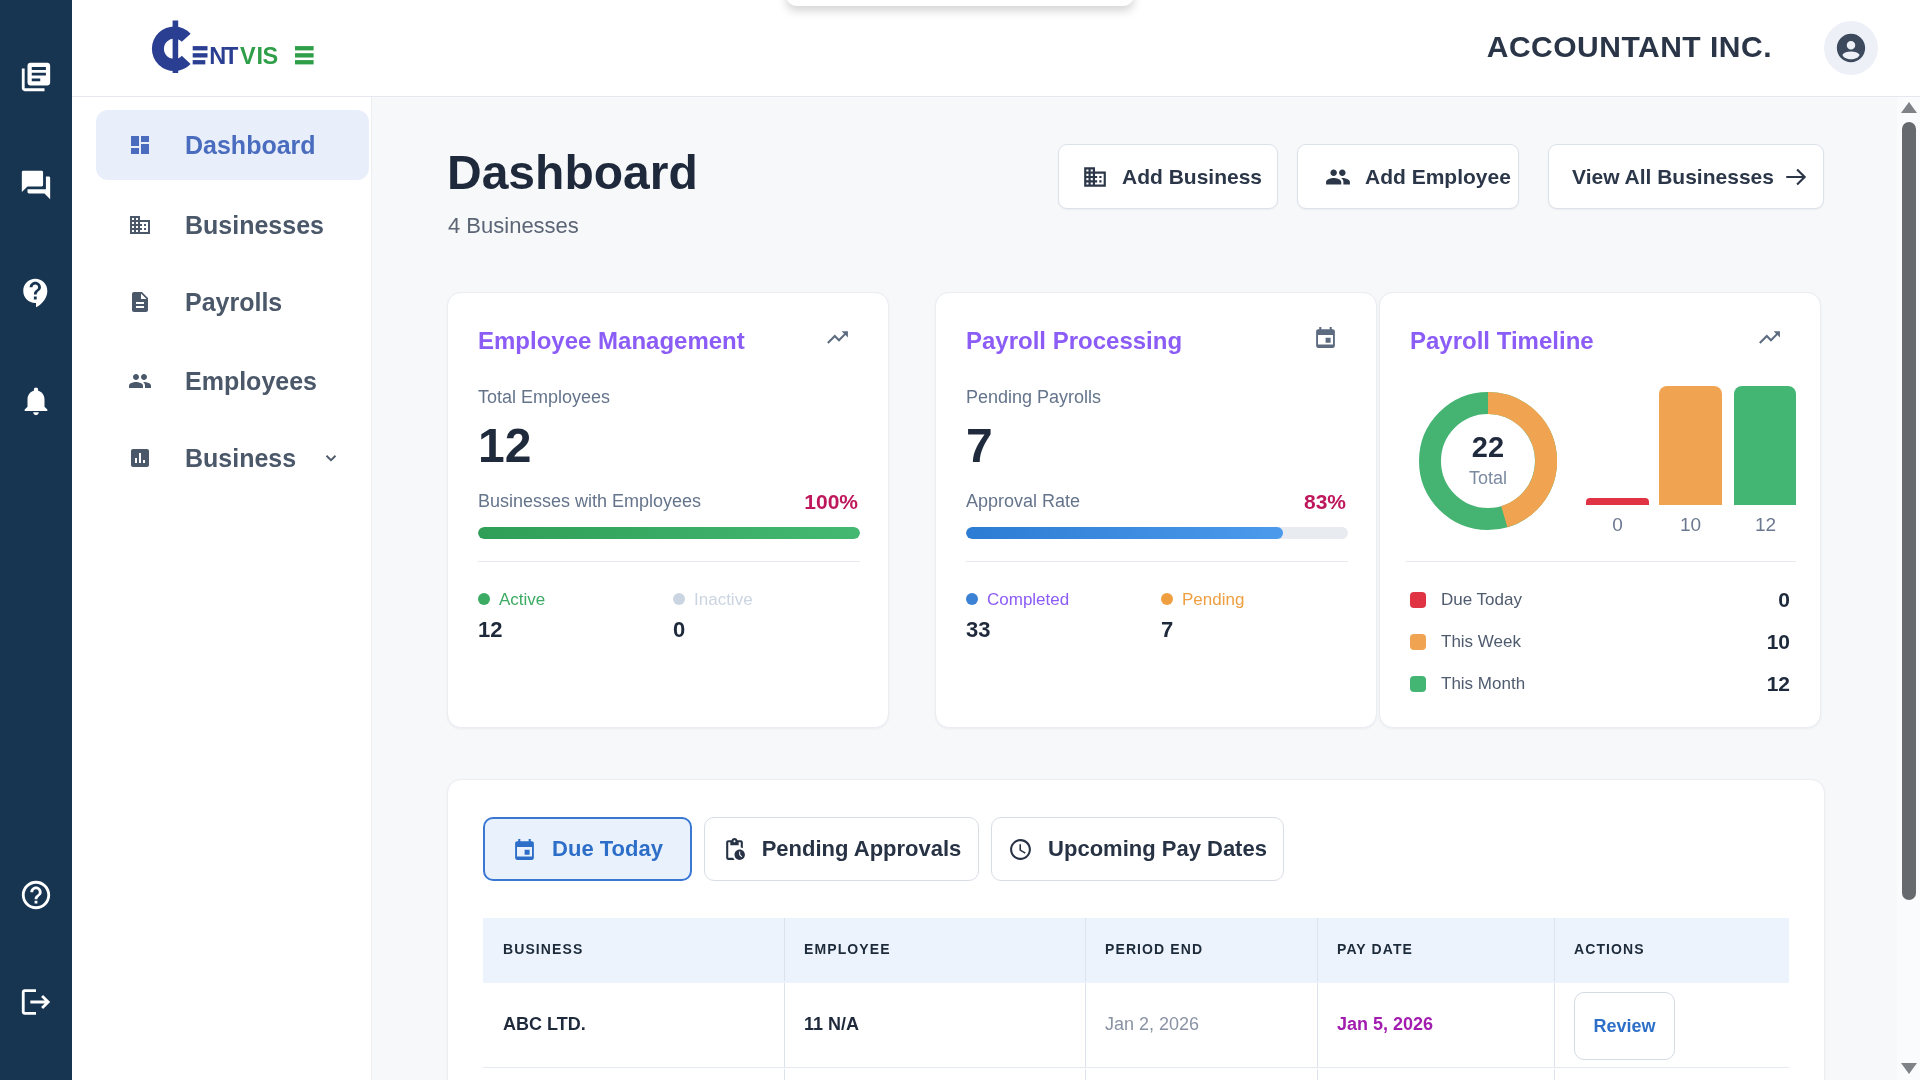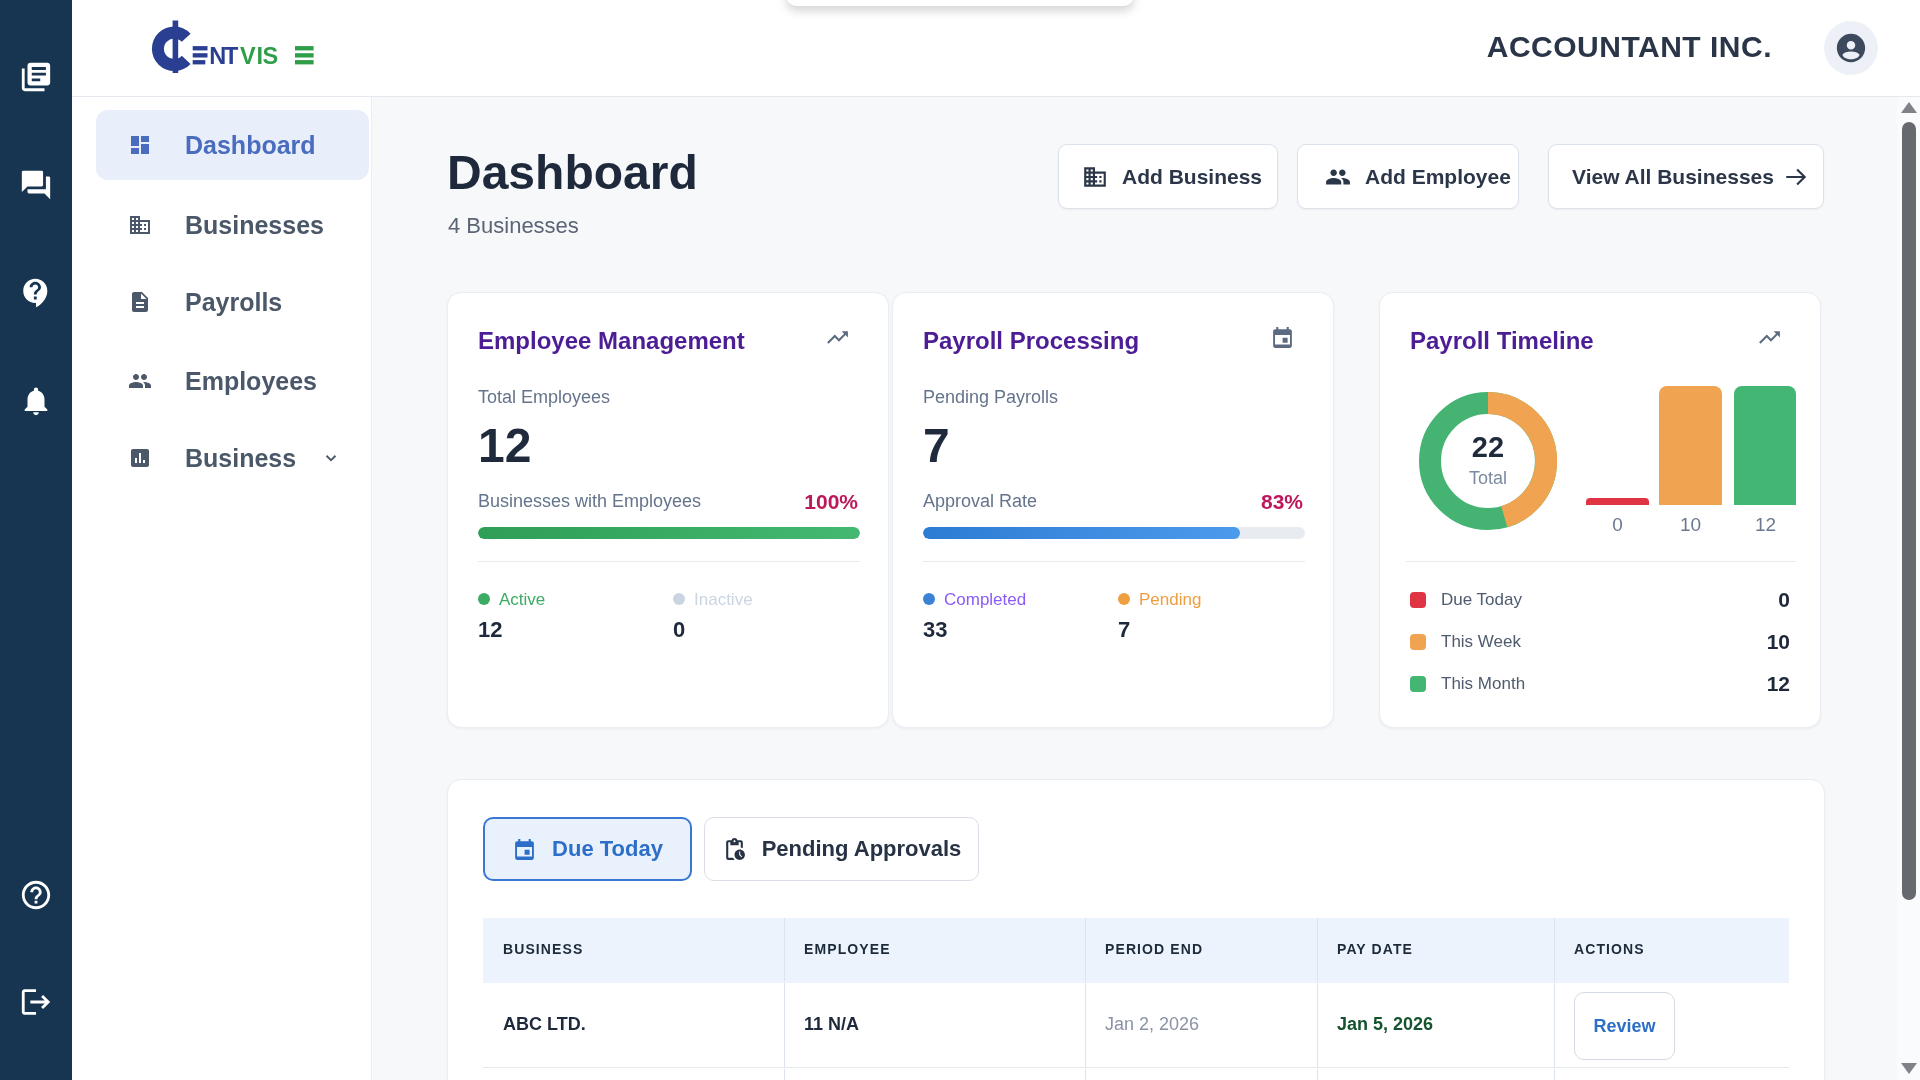--- a/index.html
+++ b/index.html
@@ -35,21 +35,21 @@
 .tri { position:absolute; left:4px; width:0; height:0; }
 
 
 #h1 { left:447px; top:145px; font-size:48px; font-weight:bold; color:#1e293b; z-index:1;}
 #sub { left:448px; top:213px; font-size:22px; color:#5b6576; z-index:1;}
 .topbtn { position:absolute; top:144px; white-space:nowrap; height:65px; background:#fff; border:1px solid #dce2ea; border-radius:9px; box-shadow:0 1px 2px rgba(16,24,40,.05); display:flex; align-items:center; justify-content:flex-start; gap:14px; font-size:21px; font-weight:bold; color:#2b3648; z-index:1;}
 .topbtn svg { width:26px; height:26px; fill:#2b3648; }
 
 
 .card { position:absolute; top:292px; width:442px; height:436px; background:#fff; border:1px solid #eaedf2; border-radius:14px; box-shadow:0 1px 3px rgba(16,24,40,.05); z-index:1;}
-.card h2 { position:absolute; left:30px; top:34px; font-size:24px; font-weight:bold; color:#4c1d95; }
+.card h2 { position:absolute; left:30px; top:34px; font-size:24px; font-weight:bold; color:#8b5cf6; }
 .cicon { position:absolute; right:38px; top:32px; width:25px; height:25px; fill:#5d6b80; }
 .small-lbl { position:absolute; left:30px; top:94px; font-size:18px; color:#64748b; }
 .bignum { position:absolute; left:30px; top:125px; font-size:48px; font-weight:bold; color:#1f2a3c; }
 .pctrow-l { position:absolute; left:30px; top:198px; font-size:18px; color:#64748b; }
 .pctrow-r { position:absolute; right:30px; top:197px; font-size:21px; font-weight:bold; color:#be185d; }
 .pbar { position:absolute; left:30px; top:234px; width:382px; height:12px; border-radius:6px; background:#e8ecf1; overflow:hidden; }
 .pfill { height:12px; border-radius:6px; }
 .cdivide { position:absolute; left:30px; top:268px; width:382px; height:1px; background:#e7eaee; }
 .leg { position:absolute; top:297px; font-size:17px; }
 .legdot { display:inline-block; width:12px; height:12px; border-radius:50%; margin-right:9px; }
@@ -213,21 +213,21 @@
   <div class="pbar">
       <div class="pfill" style="width:382px; background:linear-gradient(90deg,#2f9e56,#44b871);"></div>
     </div>
   <div class="cdivide"></div>
   <div class="leg" style="left:30px; color:#3cab63;"><span class="legdot" style="background:#3cab63;"></span>Active</div>
   <div class="leg" style="left:225px; color:#cbd5e1;"><span class="legdot" style="background:#cbd5e1;"></span>Inactive</div>
   <div class="legnum" style="left:30px;">12</div>
   <div class="legnum" style="left:225px;">0</div>
 </div>
 
-<div class="card" style="left:892px;">
+<div class="card" style="left:935px;">
   <h2>Payroll Processing</h2>
   <svg class="cicon" viewBox="0 0 24 24">
       <path fill-rule="evenodd" d="M19 4h-1V2h-2v2H8V2H6v2H5c-1.1 0-2 .9-2 2v14c0 1.1.9 2 2 2h14c1.1 0 2-.9 2-2V6c0-1.1-.9-2-2-2z M4.8 9.6h14.4v9H4.8z M12.1 12.2h4.8v4.8h-4.8z"></path>
     </svg>
   <div class="small-lbl">Pending Payrolls</div>
   <div class="bignum">7</div>
   <div class="pctrow-l">Approval Rate</div>
   <div class="pctrow-r">83%</div>
   <div class="pbar">
       <div class="pfill" style="width:317px; background:linear-gradient(90deg,#2d7cd4,#4b9aec);"></div>
@@ -273,37 +273,43 @@
         <path fill-rule="evenodd" d="M19 4h-1V2h-2v2H8V2H6v2H5c-1.1 0-2 .9-2 2v14c0 1.1.9 2 2 2h14c1.1 0 2-.9 2-2V6c0-1.1-.9-2-2-2z M4.8 9.6h14.4v9H4.8z M12.1 12.2h4.8v4.8h-4.8z"></path>
       </svg>
     Due Today
   </div>
   <div class="tab" id="tab2">
     <svg viewBox="0 0 24 24" fill="#273244">
         <path d="M17 12c-2.76 0-5 2.24-5 5s2.24 5 5 5 5-2.24 5-5-2.24-5-5-5zm1.65 7.35L16.5 17.2V14h1v2.79l1.85 1.85-.7.71zM18 3h-3.18C14.4 1.84 13.3 1 12 1c-1.3 0-2.4.84-2.82 2H6c-1.1 0-2 .9-2 2v15c0 1.1.9 2 2 2h6.11a6.743 6.743 0 0 1-1.42-2H6V5h2v3h8V5h2v5.08c.71.1 1.38.31 2 .6V5c0-1.1-.9-2-2-2zm-6 2c-.55 0-1-.45-1-1s.45-1 1-1 1 .45 1 1-.45 1-1 1z"></path>
       </svg>
     Pending Approvals
   </div>
+  <div class="tab" id="tab3">
+    <svg viewBox="0 0 24 24" fill="#273244">
+        <path d="M11.99 2C6.47 2 2 6.48 2 12s4.47 10 9.99 10C17.52 22 22 17.52 22 12S17.52 2 11.99 2zM12 20c-4.42 0-8-3.58-8-8s3.58-8 8-8 8 3.58 8 8-3.58 8-8 8zm.5-13H11v6l5.25 3.15.75-1.23-4.5-2.67z"></path>
+      </svg>
+    Upcoming Pay Dates
+  </div>
 
   <div id="thead">
     <div class="th" style="left:20px;">BUSINESS</div>
     <div class="th" style="left:321px;">EMPLOYEE</div>
     <div class="th" style="left:622px;">PERIOD END</div>
     <div class="th" style="left:854px;">PAY DATE</div>
     <div class="th" style="left:1091px;">ACTIONS</div>
     <div class="vline" style="left:301px; height:63px;"></div>
     <div class="vline" style="left:602px; height:63px;"></div>
     <div class="vline" style="left:834px; height:63px;"></div>
     <div class="vline" style="left:1071px; height:63px;"></div>
   </div>
   <div id="trow">
     <div class="td" style="left:20px; top:31px; font-weight:bold;">ABC LTD.</div>
     <div class="td" style="left:321px; top:31px; font-weight:bold;">11 N/A</div>
     <div class="td" style="left:622px; top:31px; color:#8a93a5;">Jan 2, 2026</div>
-    <div class="td" style="left:854px; top:31px; color:#14532d; font-weight:bold;">Jan 5, 2026</div>
+    <div class="td" style="left:854px; top:31px; color:#a21caf; font-weight:bold;">Jan 5, 2026</div>
     <div class="vline" style="left:301px; height:85px;"></div>
     <div class="vline" style="left:602px; height:85px;"></div>
     <div class="vline" style="left:834px; height:85px;"></div>
     <div class="vline" style="left:1071px; height:85px;"></div>
     <div id="review">Review</div>
   </div>
   <div id="trow2">
     <div class="vline" style="left:301px; height:31px;"></div>
     <div class="vline" style="left:602px; height:31px;"></div>
     <div class="vline" style="left:834px; height:31px;"></div>

